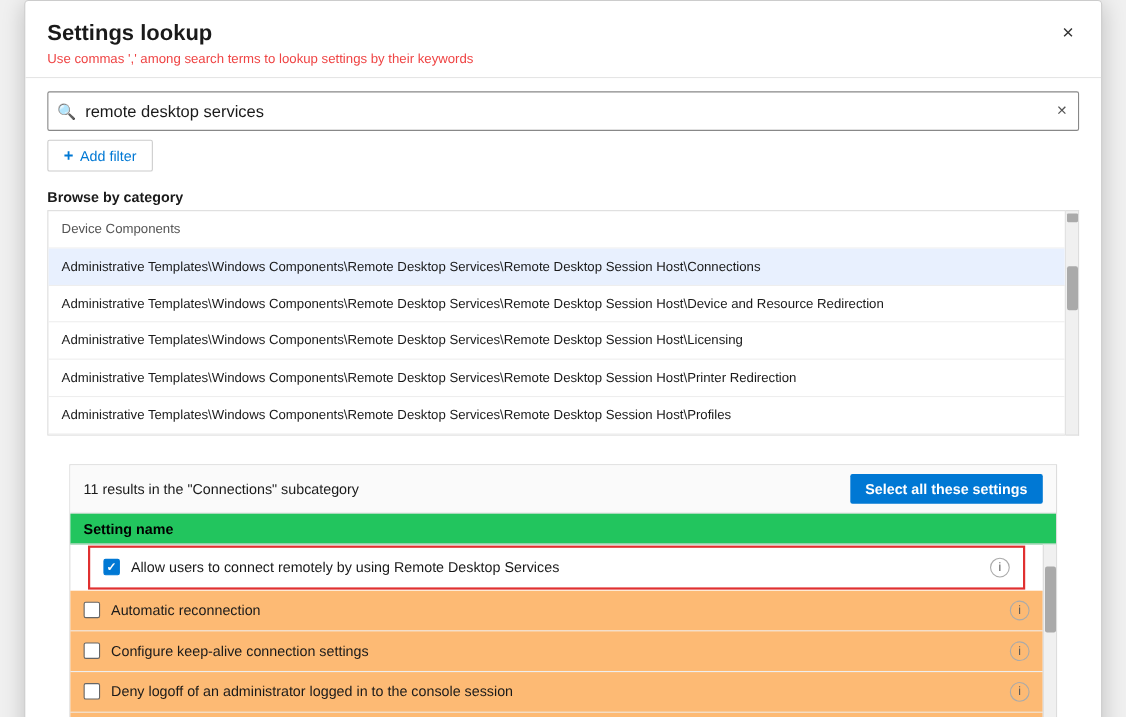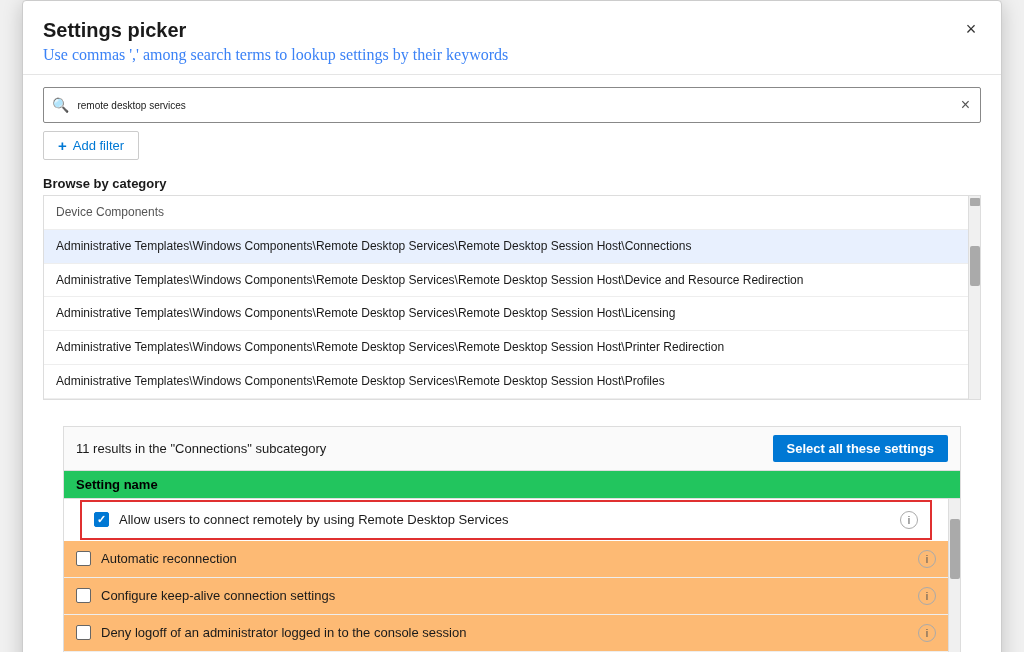--- a/index.html
+++ b/index.html
@@ -27,23 +27,22 @@
       padding: 18px 20px 10px 20px;
       border-bottom: 1px solid #e5e5e5;
     }
     .dialog-title {
       font-size: 20px;
       font-weight: 600;
       color: #1a1a1a;
       margin-bottom: 4px;
     }
     .dialog-subtitle {
-      font-size: 16px;
-      color: #3b82f6;
-      font-family: Liberation Serif, serif;
+      font-size: 12px;
+      color: #ef4444;
     }
     .close-btn {
       position: absolute;
       top: 14px;
       right: 16px;
       background: none;
       border: none;
       font-size: 18px;
       cursor: pointer;
       color: #333;
@@ -72,21 +71,21 @@
     }
     .search-icon-inner {
       color: #555;
       margin-right: 8px;
       font-size: 14px;
     }
     .search-input {
       flex: 1;
       border: none;
       outline: none;
-      font-size: 10px;
+      font-size: 15px;
       color: #1a1a1a;
     }
     .clear-btn {
       background: none;
       border: none;
       cursor: pointer;
       font-size: 16px;
       color: #555;
       padding: 0 2px;
     }
@@ -301,21 +300,21 @@
       flex-direction: column;
       padding-bottom: 10px;
     }
   </style>
 </head>
 <body>
 
 <div class="dialog">
 
   <div class="dialog-header">
-    <div class="dialog-title">Settings picker</div>
+    <div class="dialog-title">Settings lookup</div>
     <div class="dialog-subtitle">Use commas ',' among search terms to lookup settings by their keywords</div>
     <button class="close-btn">×</button>
   </div>
 
   <div class="main-content">
 
     <div class="search-row">
       <div class="search-box">
         <span class="search-icon-inner">🔍</span>
         <input class="search-input" type="text" value="remote desktop services" style="">

